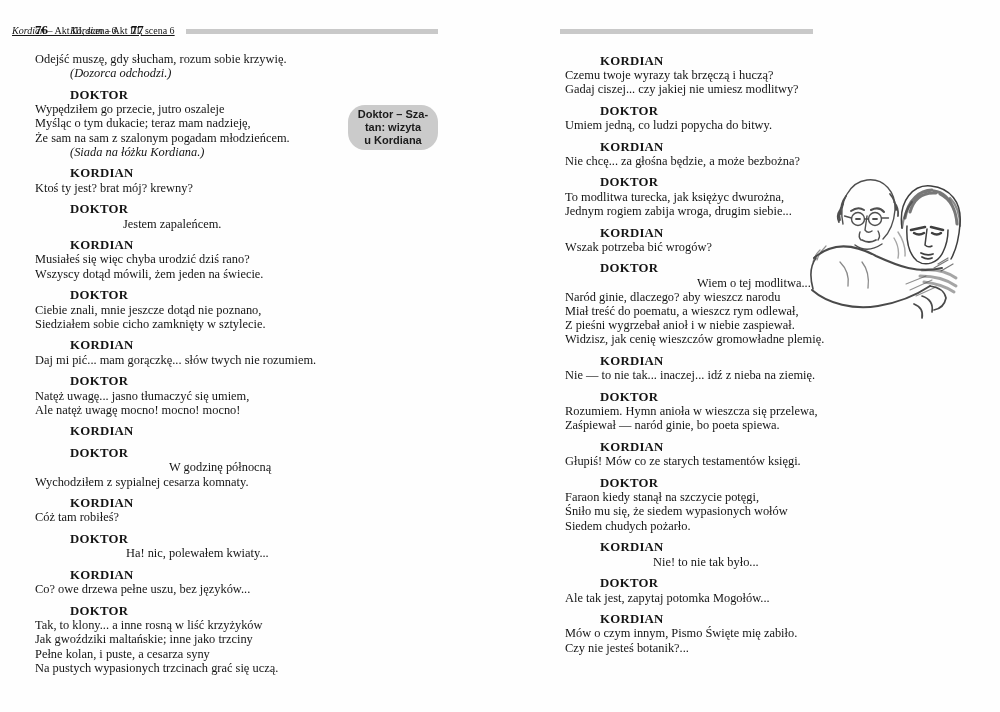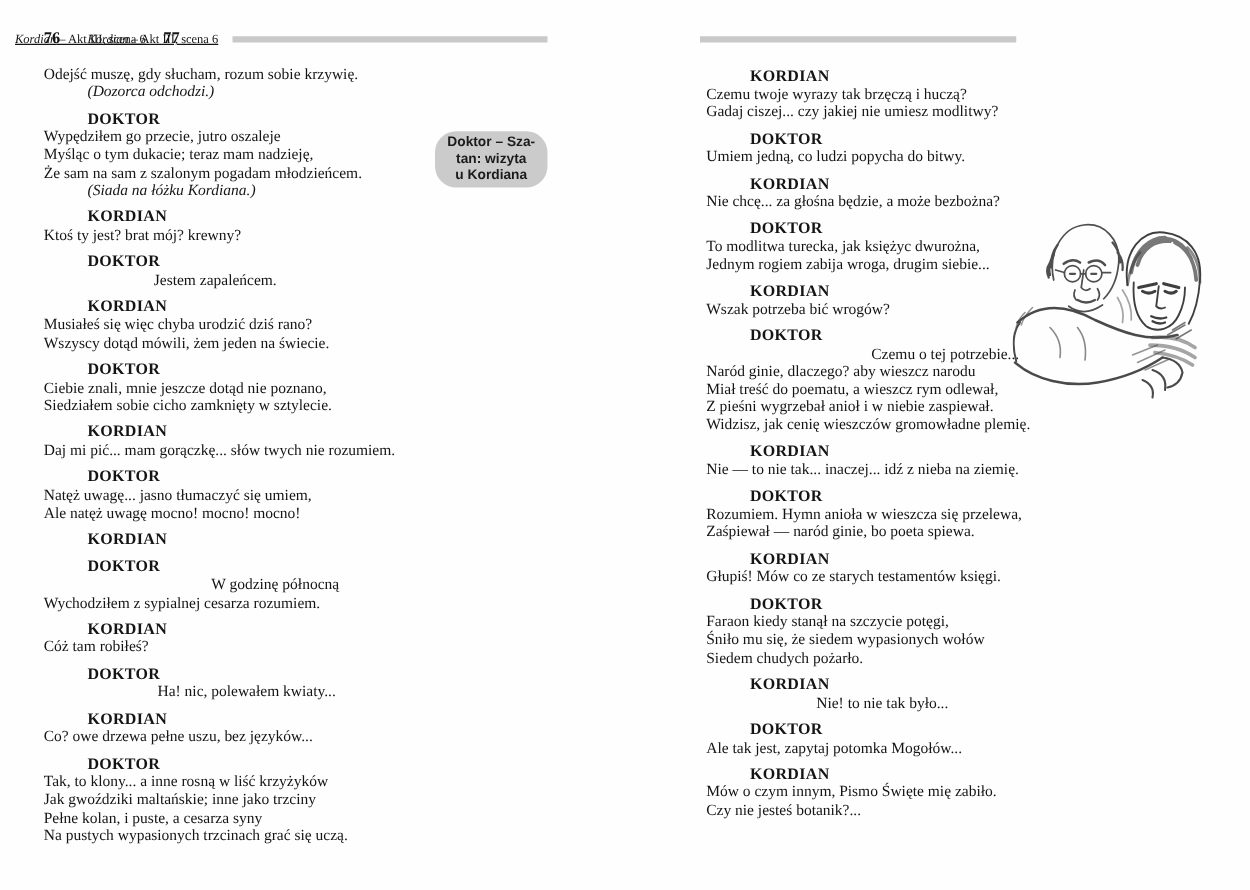--- a/index.html
+++ b/index.html
@@ -99,21 +99,21 @@
       <p class="bl line">Ciebie znali, mnie jeszcze dotąd nie poznano,</p>
       <p class="bl line">Siedziałem sobie cicho zamknięty w sztylecie.</p>
       <p class="bl speaker">KORDIAN</p>
       <p class="bl line">Daj mi pić... mam gorączkę... słów twych nie rozumiem.</p>
       <p class="bl speaker">DOKTOR</p>
       <p class="bl line">Natęż uwagę... jasno tłumaczyć się umiem,</p>
       <p class="bl line">Ale natęż uwagę mocno! mocno! mocno!</p>
       <p class="bl speaker">KORDIAN</p>
       <p class="bl speaker">DOKTOR</p>
       <p class="bl line" style="margin-left: 134px;">W godzinę północną</p>
-      <p class="bl line">Wychodziłem z sypialnej cesarza rozumiem.</p>
+      <p class="bl line">Wychodziłem z sypialnej cesarza komnaty.</p>
       <p class="bl speaker">KORDIAN</p>
       <p class="bl line">Cóż tam robiłeś?</p>
       <p class="bl speaker">DOKTOR</p>
       <p class="bl line" style="margin-left: 91px;">Ha! nic, polewałem kwiaty...</p>
       <p class="bl speaker">KORDIAN</p>
       <p class="bl line">Co? owe drzewa pełne uszu, bez języków...</p>
       <p class="bl speaker">DOKTOR</p>
       <p class="bl line">Tak, to klony... a inne rosną w liść krzyżyków</p>
       <p class="bl line">Jak gwoździki maltańskie; inne jako trzciny</p>
       <p class="bl line">Pełne kolan, i puste, a cesarza syny</p>
@@ -127,21 +127,21 @@
       <p class="bl speaker">DOKTOR</p>
       <p class="bl line">Umiem jedną, co ludzi popycha do bitwy.</p>
       <p class="bl speaker">KORDIAN</p>
       <p class="bl line">Nie chcę... za głośna będzie, a może bezbożna?</p>
       <p class="bl speaker">DOKTOR</p>
       <p class="bl line">To modlitwa turecka, jak księżyc dwurożna,</p>
       <p class="bl line">Jednym rogiem zabija wroga, drugim siebie...</p>
       <p class="bl speaker">KORDIAN</p>
       <p class="bl line">Wszak potrzeba bić wrogów?</p>
       <p class="bl speaker">DOKTOR</p>
-      <p class="bl line" style="margin-left: 132px;">Czemu o tej potrzebie...</p>
+      <p class="bl line" style="margin-left: 132px;">Wiem o tej modlitwa...</p>
       <p class="bl line">Naród ginie, dlaczego? aby wieszcz narodu</p>
       <p class="bl line">Miał treść do poematu, a wieszcz rym odlewał,</p>
       <p class="bl line">Z pieśni wygrzebał anioł i w niebie zaspiewał.</p>
       <p class="bl line">Widzisz, jak cenię wieszczów gromowładne plemię.</p>
       <p class="bl speaker">KORDIAN</p>
       <p class="bl line">Nie — to nie tak... inaczej... idź z nieba na ziemię.</p>
       <p class="bl speaker">DOKTOR</p>
       <p class="bl line">Rozumiem. Hymn anioła w wieszcza się przelewa,</p>
       <p class="bl line">Zaśpiewał — naród ginie, bo poeta spiewa.</p>
       <p class="bl speaker">KORDIAN</p>

